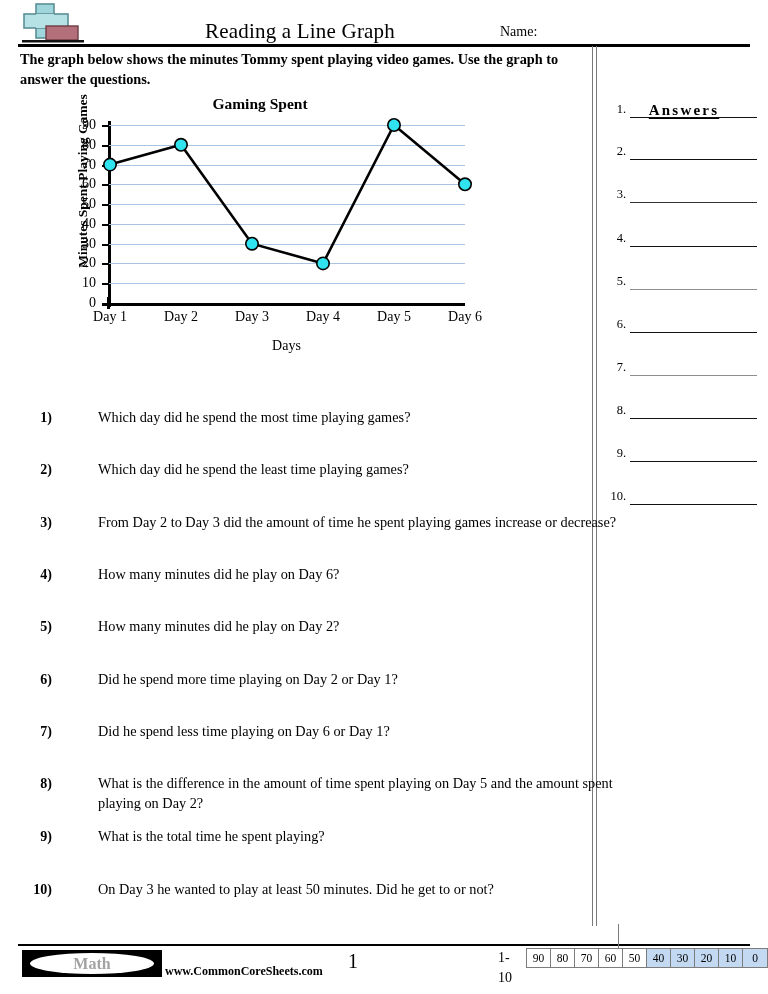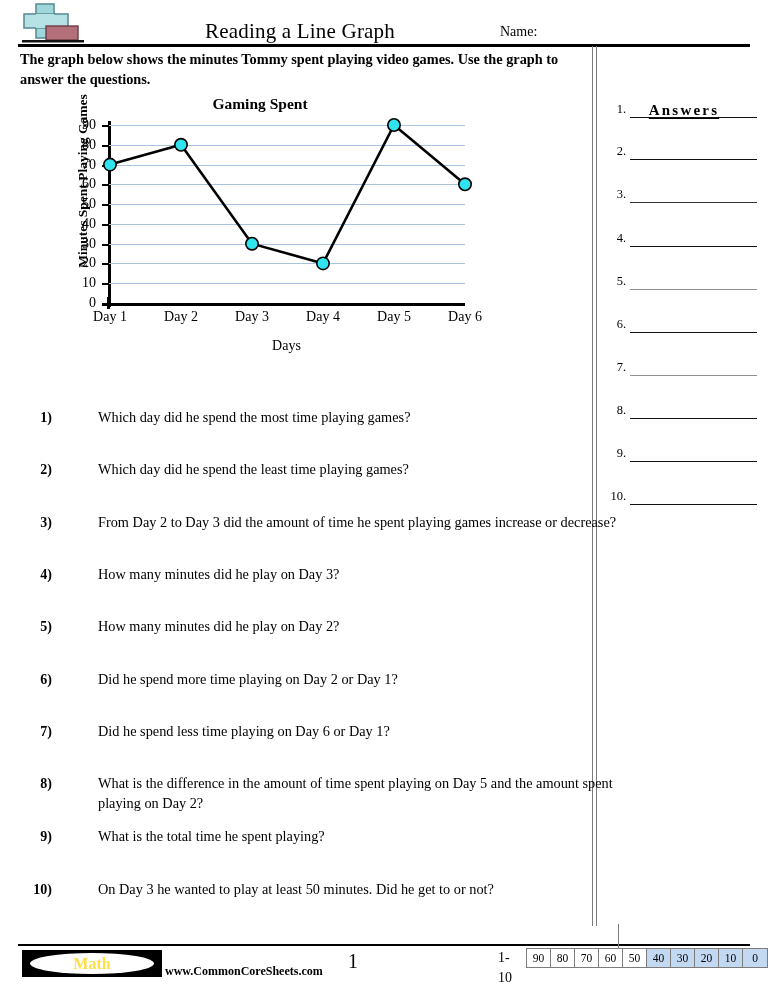--- a/index.html
+++ b/index.html
@@ -133,21 +133,21 @@
     position:absolute; left:22px; top:950px; width:140px; height:27px;
     background:#000;
   }
   #math-ellipse {
     position:absolute; left:8px; top:3px; width:124px; height:21px;
     background:#fff; border-radius:50%;
   }
   #math-text {
     position:absolute; left:0; top:3px; width:140px; height:21px;
     line-height:21px; text-align:center;
-    font-size:16px; font-weight:bold; color:#fde047;
+    font-size:16px; font-weight:bold; color:#a3a3a3;
   }
   #site-url {
     position:absolute; left:165px; top:964px; font-size:12px;font-weight:bold;
   }
   #page-number {
     position:absolute; left:348px; top:950px; font-size:20px;
   }
   #scale-wrap {
     position:absolute; left:498px; top:948px; height:20px;
     display:flex; align-items:stretch;
@@ -316,21 +316,21 @@
   <div class="question" style="top:62px">
     <span class="q-num">2)</span>
     <span class="q-text">Which day did he spend the least time playing games?</span>
   </div>
   <div class="question" style="top:115px">
     <span class="q-num">3)</span>
     <span class="q-text">From Day 2 to Day 3 did the amount of time he spent playing games increase or decrease?</span>
   </div>
   <div class="question" style="top:167px">
     <span class="q-num">4)</span>
-    <span class="q-text">How many minutes did he play on Day 3?</span>
+    <span class="q-text">How many minutes did he play on Day 6?</span>
   </div>
   <div class="question" style="top:219px">
     <span class="q-num">5)</span>
     <span class="q-text">How many minutes did he play on Day 2?</span>
   </div>
   <div class="question" style="top:272px">
     <span class="q-num">6)</span>
     <span class="q-text">Did he spend more time playing on Day 2 or Day 1?</span>
   </div>
   <div class="question" style="top:324px">

